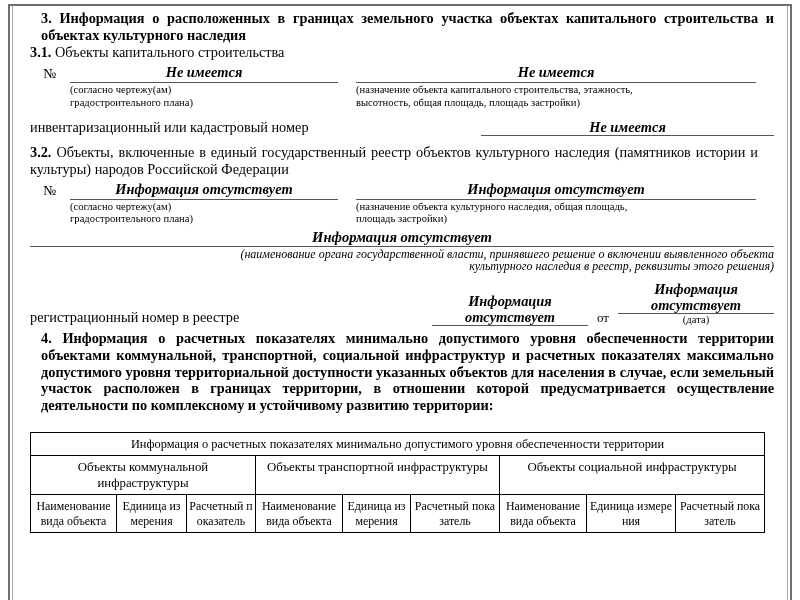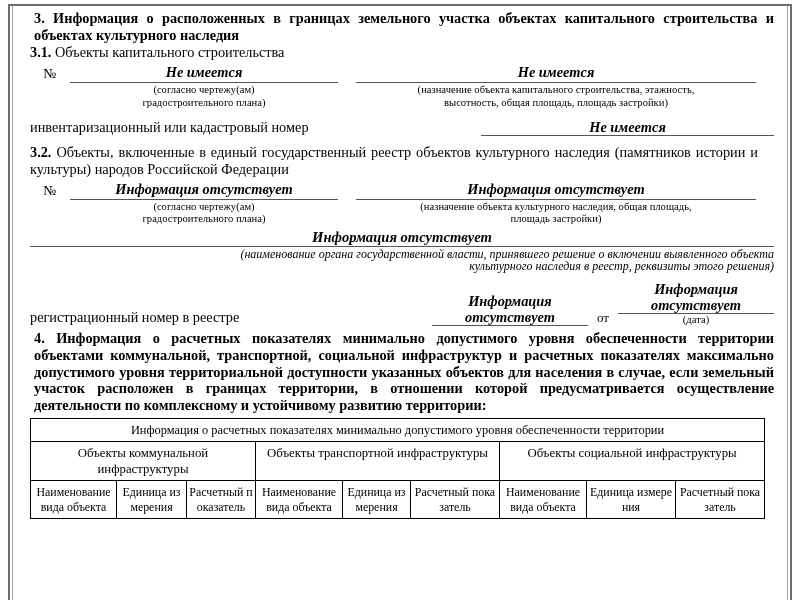--- a/index.html
+++ b/index.html
@@ -45,21 +45,21 @@
     padding: 4px 10px 0 14px;
   }
 
   
   .sec-head {
     font-weight: bold;
     font-size: 14.3px;
     line-height: 16.6px;
     text-align: justify;
     text-align-last: left;
-    margin: 0 0 1px 4px;
+    margin: 0 0 1px 11px;
     text-justify: inter-word;
   }
   .sub-head {
     font-size: 14.3px;
     line-height: 17px;
     margin: 0 16px 2px 0;
     text-align: justify;
     text-align-last: left;
   }
   .sub-head .num { font-weight: bold; }
@@ -88,21 +88,21 @@
     text-align: center;
     line-height: 17px;
     border-bottom: 1.6px solid #555;
     padding-bottom: 1px;
     white-space: nowrap;
     overflow: hidden;
   }
   .field .caption {
     font-size: 10.6px;
     line-height: 12.4px;
-    text-align: center;
+    text-align: left;
     padding-top: 1px;
   }
 
   
   .inline-row {
     display: flex;
     align-items: flex-end;
     margin-top: 7px;
   }
   .inline-label {
@@ -153,21 +153,21 @@
     line-height: 12.6px;
     text-align: right;
     padding-top: 1px;
     font-style: italic;
   }
 
   
   table.ind {
     border-collapse: collapse;
     width: 734px;
-    margin-top: 5px;
+    margin-top: 19px;
     table-layout: fixed;
     padding-left: 40px;
   }
   table.ind td {
     border: 1px solid #000;
     text-align: center;
     vertical-align: top;
     padding: 4px 2px 3px 2px;
   }
   td.t-title {

